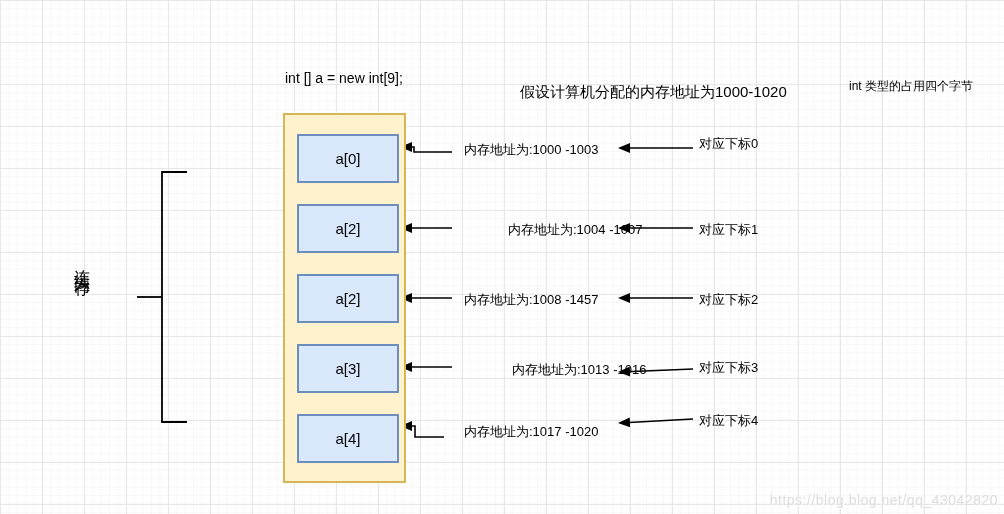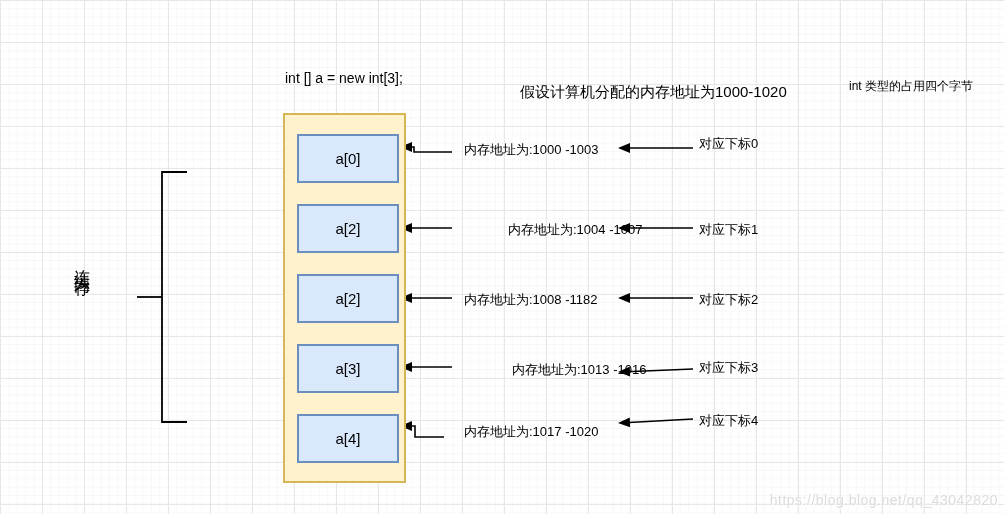--- a/index.html
+++ b/index.html
@@ -70,34 +70,34 @@
     <polyline points="693,148 620,148" fill="none" stroke="#000" stroke-width="1.6" marker-end="url(#ah)"></polyline>
     <polyline points="693,228 620,228" fill="none" stroke="#000" stroke-width="1.6" marker-end="url(#ah)"></polyline>
     <polyline points="693,298 620,298" fill="none" stroke="#000" stroke-width="1.6" marker-end="url(#ah)"></polyline>
     <polyline points="693,369 620,372" fill="none" stroke="#000" stroke-width="1.6" marker-end="url(#ah)"></polyline>
     <polyline points="693,419 620,423" fill="none" stroke="#000" stroke-width="1.6" marker-end="url(#ah)"></polyline>
 
     <polyline points="187,172 162,172 162,422 187,422" fill="none" stroke="#000" stroke-width="1.8"></polyline>
     <line x1="137" y1="297" x2="162" y2="297" stroke="#000" stroke-width="1.8"></line>
   </svg>
 
-  <div class="abs code-text">int [] a = new int[3];</div>
+  <div class="abs code-text">int [] a = new int[9];</div>
   <div class="abs assumption-text">假设计算机分配的内存地址为1000-1020</div>
   <div class="abs note-text">int 类型的占用四个字节</div>
 
   <div class="abs container-box"></div>
   <div class="abs cell cell0">a[0]</div>
   <div class="abs cell cell1">a[2]</div>
   <div class="abs cell cell2">a[2]</div>
   <div class="abs cell cell3">a[3]</div>
   <div class="abs cell cell4">a[4]</div>
 
   <div class="abs addr addr0">内存地址为:1000 -1003</div>
   <div class="abs addr addr1">内存地址为:1004 -1007</div>
-  <div class="abs addr addr2">内存地址为:1008 -1182</div>
+  <div class="abs addr addr2">内存地址为:1008 -1457</div>
   <div class="abs addr addr3">内存地址为:1013 -1016</div>
   <div class="abs addr addr4">内存地址为:1017 -1020</div>
 
   <div class="abs idx idx0">对应下标0</div>
   <div class="abs idx idx1">对应下标1</div>
   <div class="abs idx idx2">对应下标2</div>
   <div class="abs idx idx3">对应下标3</div>
   <div class="abs idx idx4">对应下标4</div>
 
   <div class="abs bracket-label">连续内存</div>

